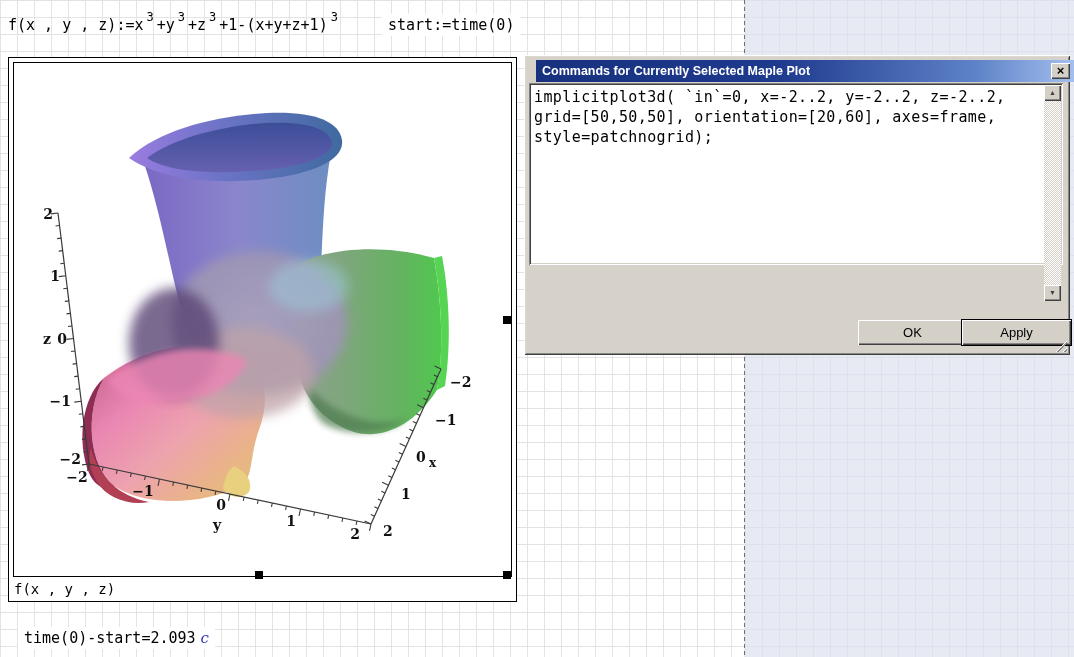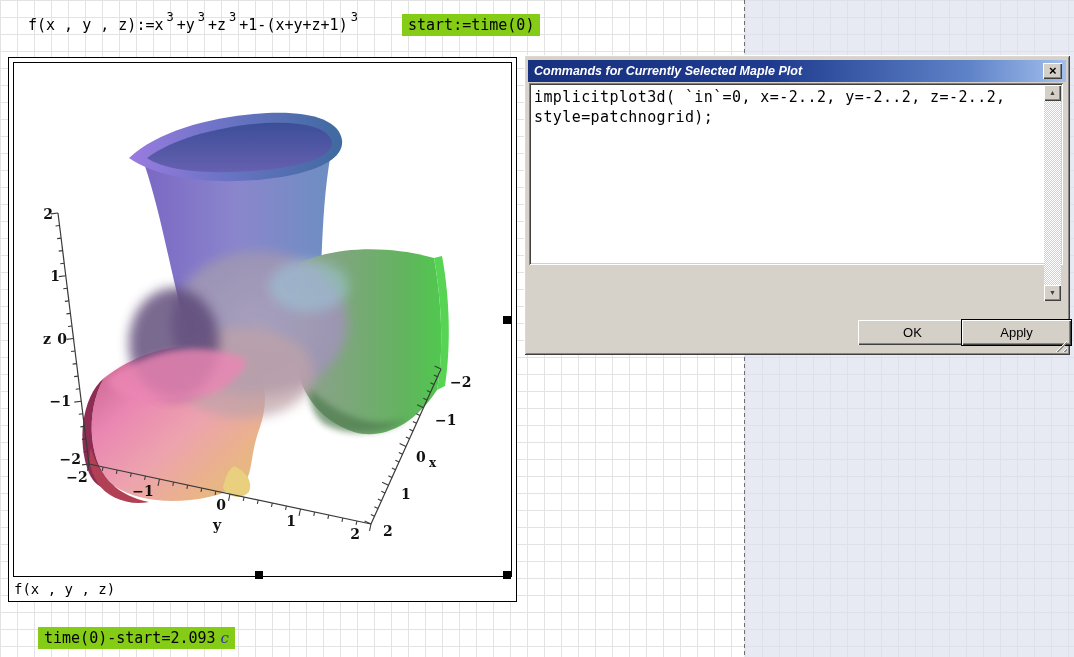--- a/index.html
+++ b/index.html
@@ -22,23 +22,23 @@
   .outside-area {
     position:absolute; left:745px; top:0; width:329px; height:657px;
     background-color:#e7eaf3;
     background-image:
       linear-gradient(to right, #dde1ec 1px, transparent 1px),
       linear-gradient(to bottom, #dde1ec 1px, transparent 1px);
     background-size:17px 17px;
   }
 
   
-  .math { font-family:"DejaVu Sans Mono", monospace; font-size:15px; color:#000; white-space:nowrap;margin-left:20px; }
+  .math { font-family:"DejaVu Sans Mono", monospace; font-size:15px; color:#000; white-space:nowrap; }
   .sup  { font-size:12px; position:relative; top:-9px; margin:0 3px 0 3px; }
-  .chip { background:#84cc16; padding:2px 6px; }
+  .chip { background:#ffffff; padding:2px 6px; }
   .formula-row { position:absolute; left:8px; top:16px; height:24px; }
   .start-chip  { position:absolute; left:382px; top:14px; }
   .time-chip   { position:absolute; left:18px; top:627px; }
   .unit-c { font-family:"DejaVu Serif", serif; font-style:italic; color:#3333bb; margin-left:5px; }
 
   
   .plot-frame {
     position:absolute; left:8px; top:57px; width:509px; height:545px;
     background:#ffffff; border:1px solid #000;
   }
@@ -57,23 +57,23 @@
   .axisletter-sm { font-family:"DejaVu Serif", serif; font-size:12px; font-weight:bold; fill:#111; }
 
   
   .dialog {
     position:absolute; left:524px; top:55px; width:546px; height:300px;
     background:#d6d2ca;
     box-shadow: inset 1px 1px 0 #ffffff, inset -1px -1px 0 #404040,
                 inset 2px 2px 0 #dcd8d0, inset -2px -2px 0 #868686;
   }
   .titlebar {
-    position:absolute; left:4px; top:5px; width:538px; height:22px;
+    position:absolute; left:12px; top:5px; width:538px; height:22px;
     background:linear-gradient(90deg,#18317f 0%, #1e3a8e 45%, #5f83c8 82%, #a3bfee 100%);
-    display:flex; align-items:center; padding:0 4px 0 6px;font-style:italic;
+    display:flex; align-items:center; padding:0 4px 0 6px;
   }
   .title-text { color:#fff; font-size:12.5px; font-weight:bold; flex:1; }
   .close-btn {
     width:19px; height:16px; background:#d4d0c8; text-align:center;
     font-size:13px; font-weight:bold; line-height:15px; color:#000;
     box-shadow: inset 1px 1px 0 #ffffff, inset -1px -1px 0 #404040, inset -2px -2px 0 #868686;
   }
   .code-area {
     position:absolute; left:5px; top:28px; width:534px; height:182px;
     background:#fff;
@@ -289,20 +289,21 @@
 </div>
 
 <div class="dialog">
   <div class="titlebar">
     <span class="title-text">Commands for Currently Selected Maple Plot</span>
     <div class="close-btn"><span>×</span></div>
   </div>
 
   <div class="code-area">
     <div class="code-line">implicitplot3d( `in`=0, x=-2..2, y=-2..2, z=-2..2,</div>
+    <div class="code-line">grid=[50,50,50], orientation=[20,60], axes=frame,</div>
     <div class="code-line">style=patchnogrid);</div>
     <div class="scrollbar">
       <div class="sb-btn" style="top:0;"><span>▲</span></div>
       <div class="sb-btn" style="bottom:0; top:auto;"><span>▼</span></div>
     </div>
   </div>
 
   <div class="btn" style="left:334px; top:265px;">OK</div>
   <div class="btn btn-default" style="left:438px; top:265px;">Apply</div>
   <div class="resize-grip"></div>

